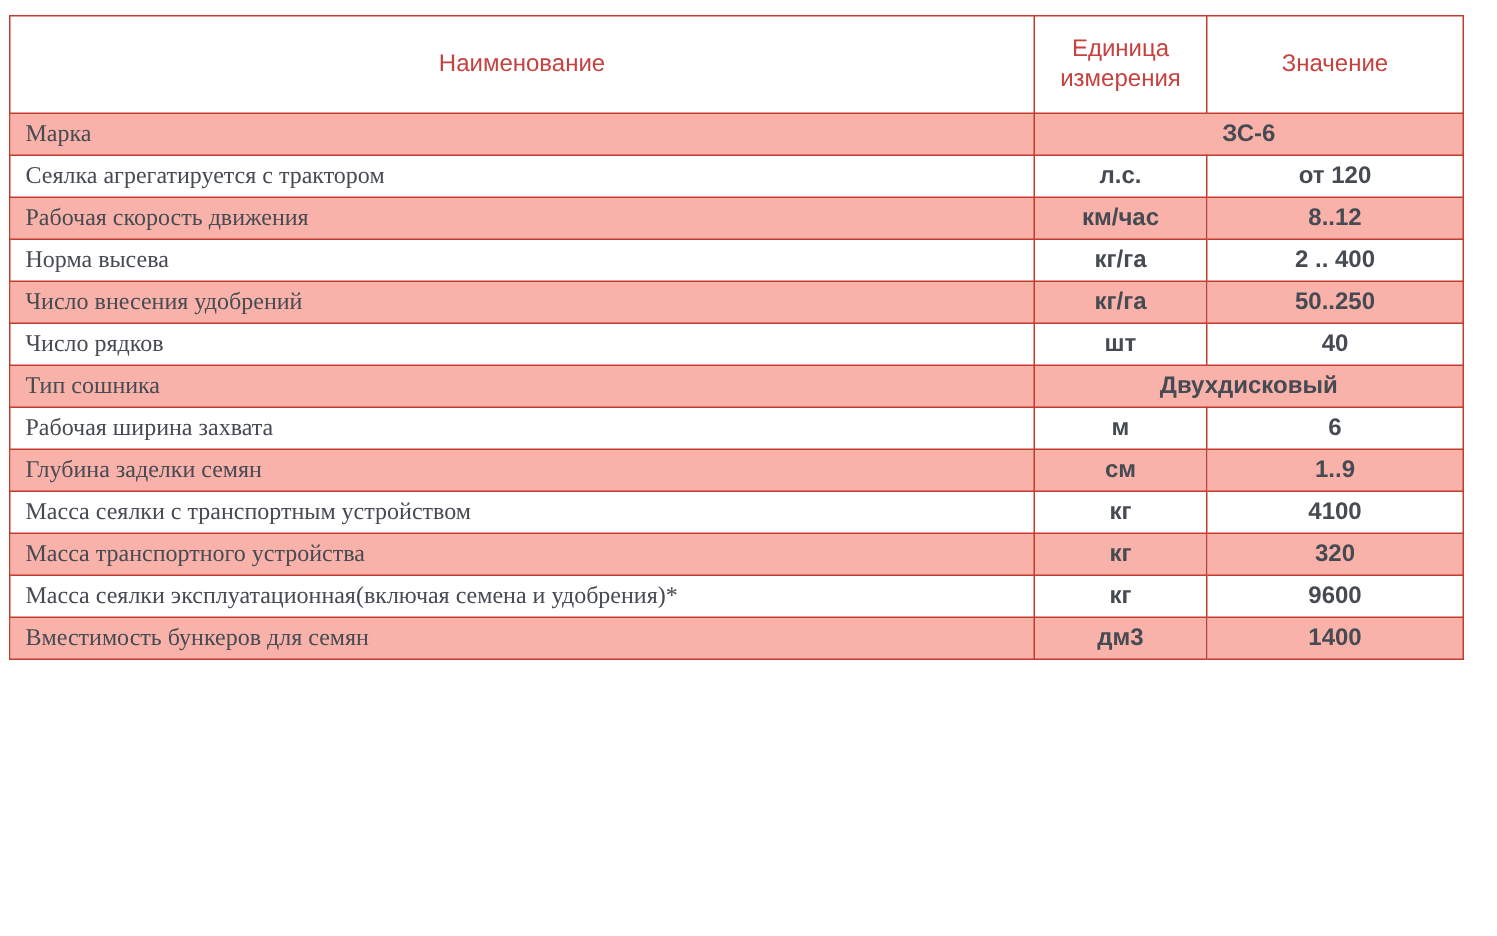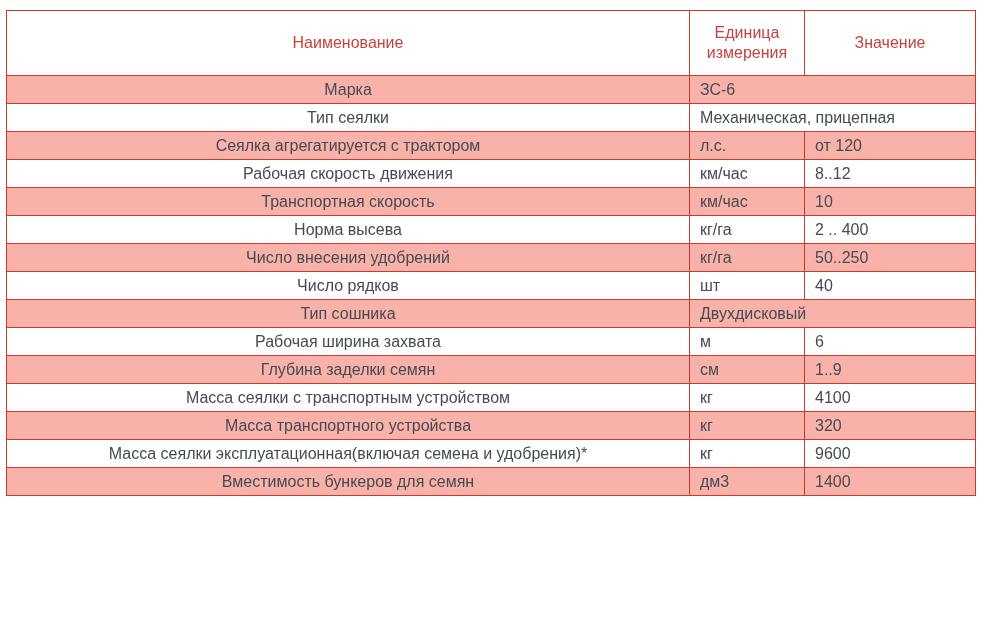--- a/index.html
+++ b/index.html
@@ -38,23 +38,23 @@
     white-space:nowrap;
   }
   .spec-table th{
     color:var(--header-text);
     text-align:center;
     height:58px;
     white-space:normal;
     vertical-align:middle;
   }
   .spec-table td{height:21px;}
-  .spec-table td.name{text-align:center;}
+  .spec-table td.name{text-align:left;font-family:Liberation Serif, serif;}
   .spec-table td.unit,
-  .spec-table td.value{text-align:left;}
+  .spec-table td.value{text-align:center;font-weight:bold;}
   .spec-table tbody tr:nth-child(odd) td{background:var(--alt-row-bg);}
   .spec-table tbody tr:nth-child(even) td{background:#ffffff;}
 </style>
 </head>
 <body>
 
 <table class="spec-table">
   <colgroup>
     <col class="c-name">
     <col class="c-unit">
@@ -66,37 +66,28 @@
       <th>Единица измерения</th>
       <th>Значение</th>
     </tr>
   </thead>
   <tbody id="spec-body">
       <tr>
         <td class="name">Марка</td>
         <td class="value" colspan="2">ЗС-6</td>
       </tr>
       <tr>
-        <td class="name">Тип сеялки</td>
-        <td class="value" colspan="2">Механическая, прицепная</td>
-      </tr>
-      <tr>
         <td class="name">Сеялка агрегатируется с трактором</td>
         <td class="unit">л.с.</td>
         <td class="value">от 120</td>
       </tr>
       <tr>
         <td class="name">Рабочая скорость движения</td>
         <td class="unit">км/час</td>
         <td class="value">8..12</td>
-      </tr>
-      <tr>
-        <td class="name">Транспортная скорость</td>
-        <td class="unit">км/час</td>
-        <td class="value">10</td>
       </tr>
       <tr>
         <td class="name">Норма высева</td>
         <td class="unit">кг/га</td>
         <td class="value">2 .. 400</td>
       </tr>
       <tr>
         <td class="name">Число внесения удобрений</td>
         <td class="unit">кг/га</td>
         <td class="value">50..250</td>

